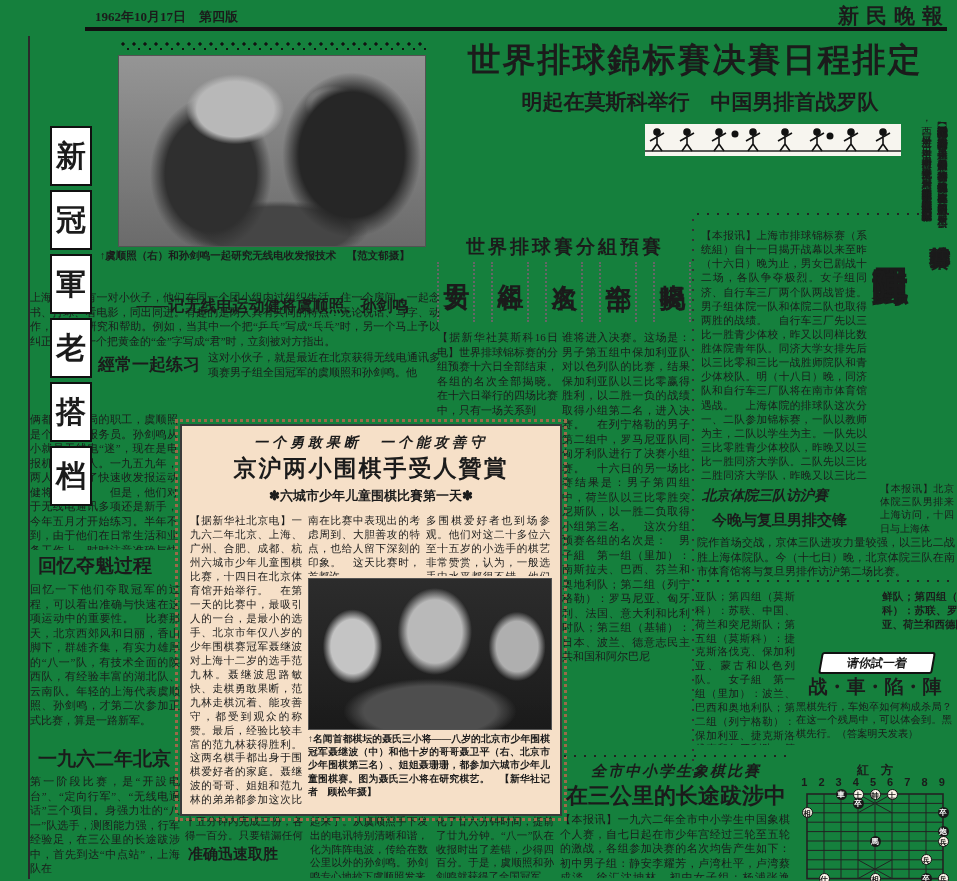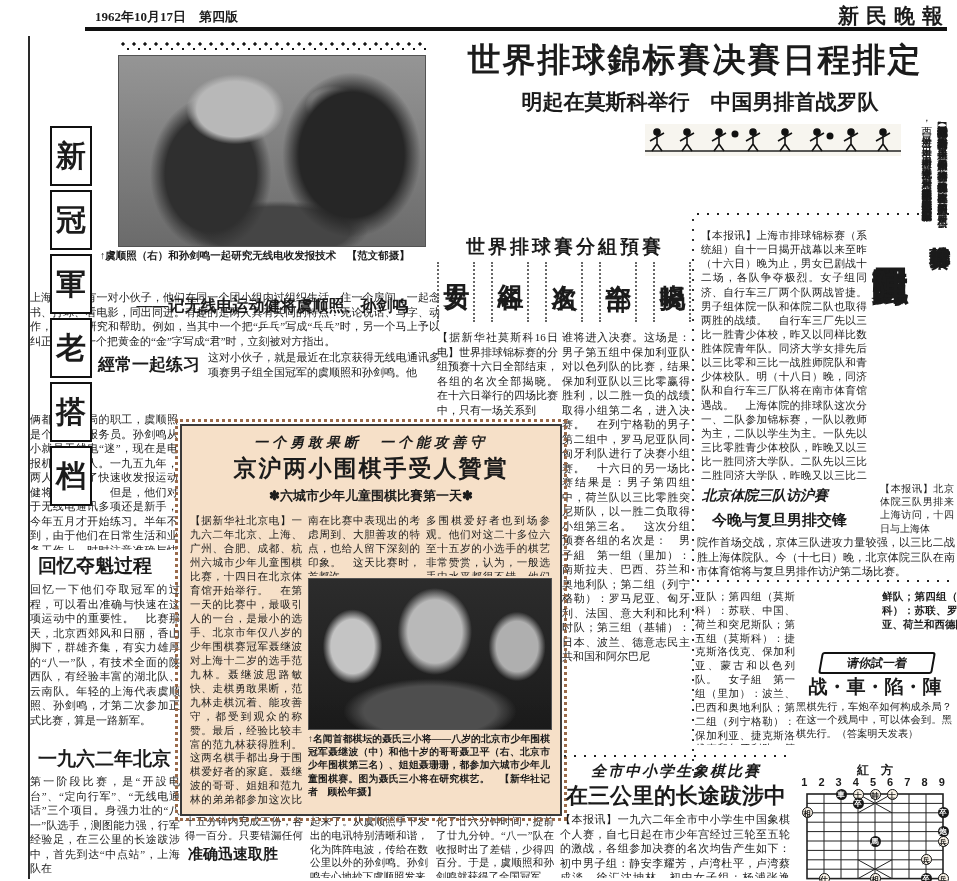--- a/index.html
+++ b/index.html
@@ -1,16 +1,16 @@
 <!DOCTYPE html>
 <html><head>
 <meta charset="utf-8">
 <style>
   html,body{margin:0;padding:0;background:#d8d8d4;}
-  #page{position:relative;width:957px;height:881px;background:#ffffff;overflow:hidden;
+  #page{position:relative;width:957px;height:881px;background:#15803d;overflow:hidden;
         font-family:"Liberation Serif",serif;color:#1b1b1b;}
   .abs{position:absolute;}
   .t{font-size:11px;line-height:1.32;text-align:justify;overflow:hidden;word-break:break-all;}
   .head{font-weight:900;}
   .ctr{text-align:center;}
   .vert{writing-mode:vertical-rl;text-orientation:upright;}
   .chain-h{background:radial-gradient(circle 2px at 5px 3px,#222 60%,transparent 75%) 0 0/10px 7px repeat-x;}
   .chain-v{background:radial-gradient(circle 1.6px at 2px 5px,#333 60%,transparent 75%) 0 0/4px 10px repeat-y;}
   .scrolls{background:
      radial-gradient(circle 2.4px at 5px 4px,#111 60%,transparent 75%) 0 0/11px 7px repeat-x,

